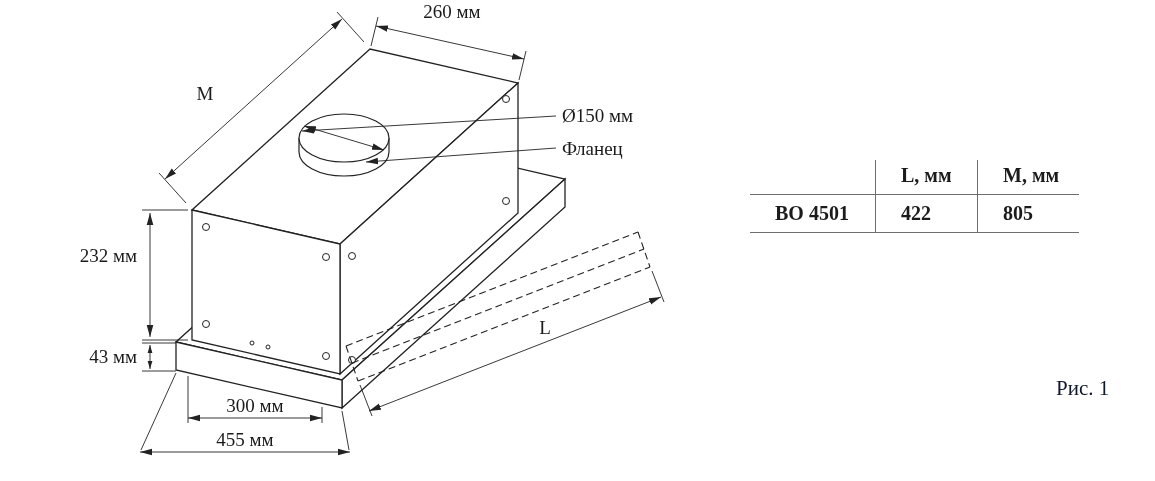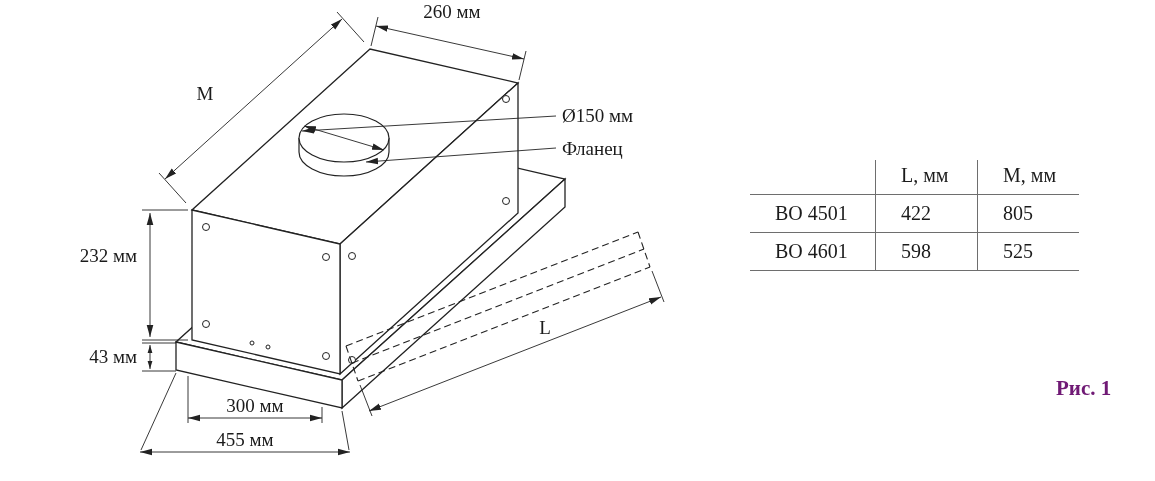--- a/index.html
+++ b/index.html
@@ -11,32 +11,32 @@
     color:#1b1b1b;
     overflow:hidden;
   }
   .drawing-svg { position:absolute; left:0; top:0; }
   .dim-table {
     position:absolute; left:750px; top:160px;
     border-collapse:collapse;
     font-size:20px; color:#1b1b1b;
   }
   .dim-table th, .dim-table td {
-    font-weight:normal; text-align:left;
+    font-weight:bold; text-align:left;
     padding:7px 14px 7px 25px;
     white-space:nowrap;
   }
   .dim-table th { padding-top:4px; }
   .dim-table .c1 { min-width:86px; }
   .dim-table .c2, .dim-table .c3 { min-width:62px; border-left:1.5px solid #6e6e6e; }
   .dim-table thead th { border-bottom:1.5px solid #6e6e6e; }
   .dim-table tbody td { border-bottom:1.5px solid #6e6e6e; }
   .fig-caption {
     position:absolute; left:1056px; top:376px;
-    font-size:21px; color:#701a75;font-weight:bold;
+    font-size:21px; color:#0f172a;
   }
   text {
     font-family:"Liberation Serif", serif;
     font-size:19px; fill:#1b1b1b;
   }
 </style>
 </head>
 <body>
 
 <div class="page">
@@ -153,23 +153,18 @@
         <th class="c2">L, мм</th>
         <th class="c3">M, мм</th>
       </tr>
     </thead>
     <tbody>
       <tr>
         <td class="c1">ВО 4501</td>
         <td class="c2">422</td>
         <td class="c3">805</td>
       </tr>
-      <tr>
-        <td class="c1">ВО 4601</td>
-        <td class="c2">598</td>
-        <td class="c3">525</td>
-      </tr>
     </tbody>
   </table>
 
   <div class="fig-caption">Рис. 1</div>
 
 </div>
 
 </body></html>

